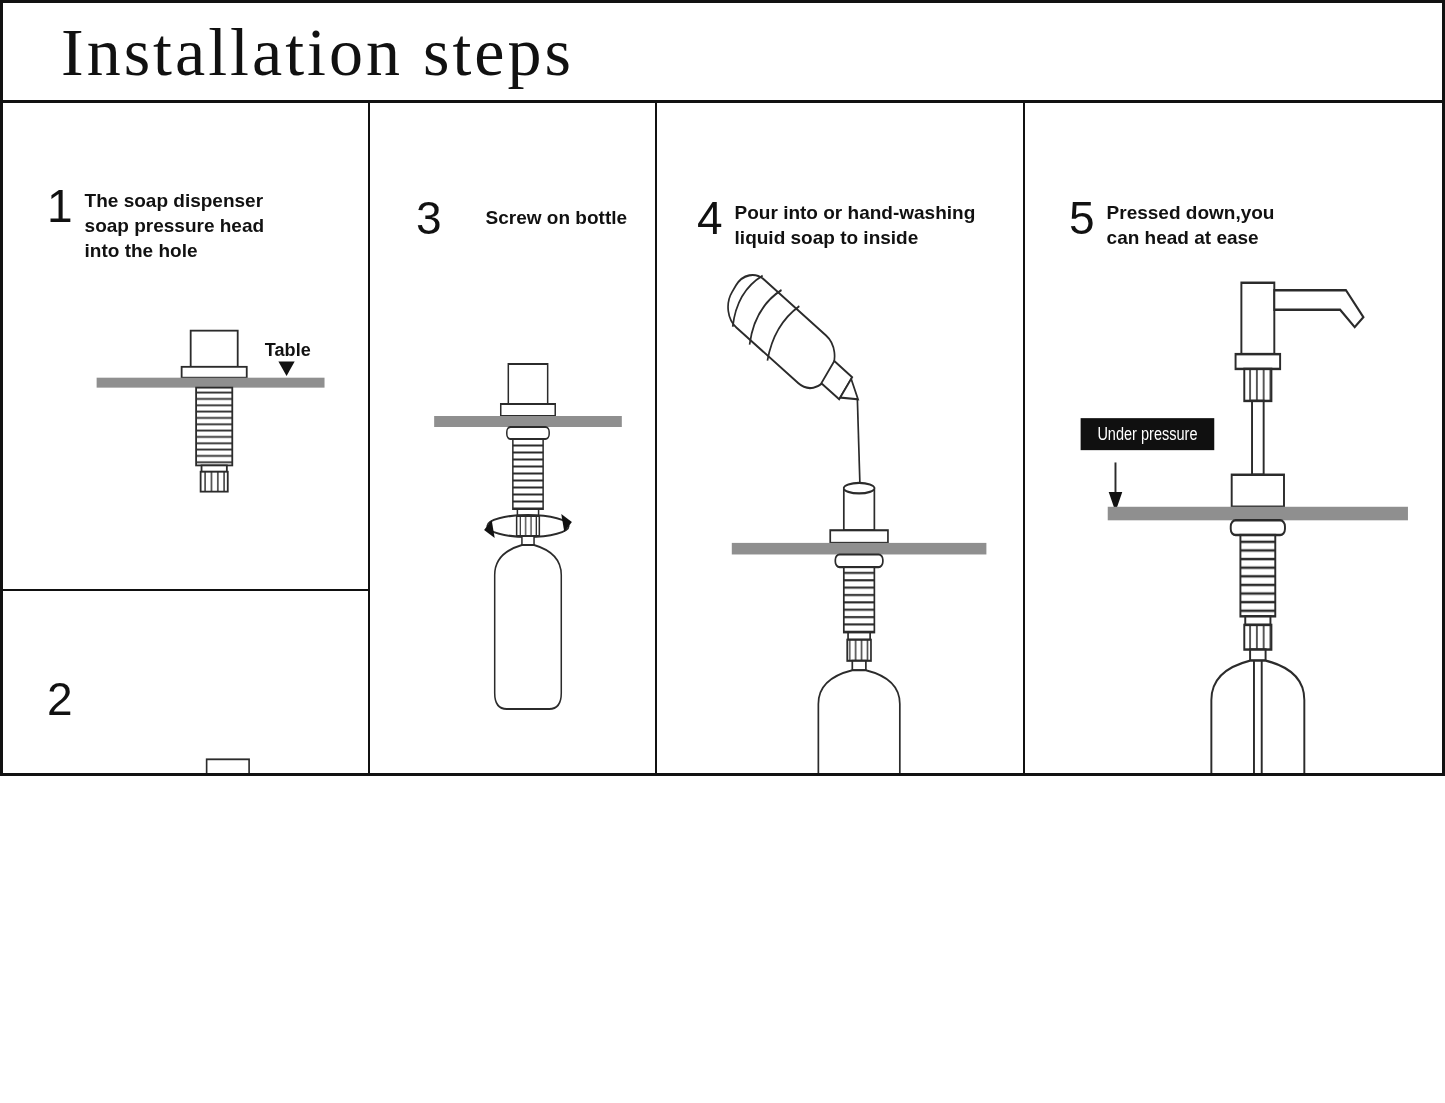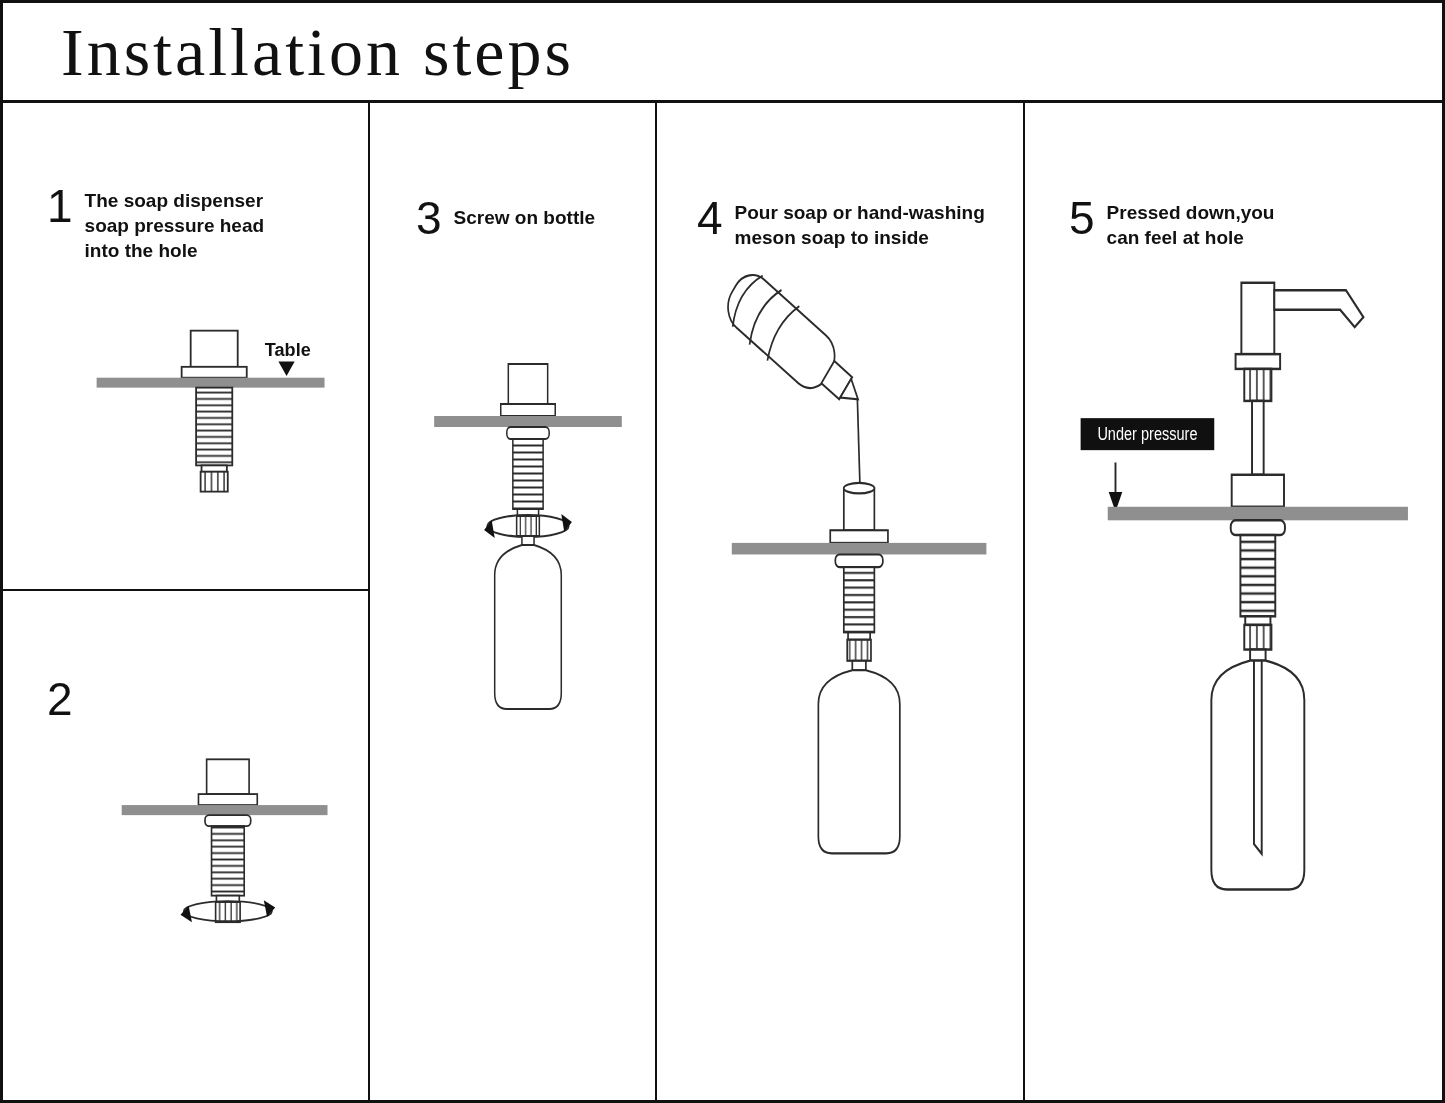--- a/index.html
+++ b/index.html
@@ -1,18 +1,18 @@
 <!DOCTYPE html>
 <html style="--table-fill: #8f8f8f; --line: #2b2b2b; --label-bg: #101010; --label-text: #ffffff;"><head>
 <meta charset="utf-8">
 <style>
   * { margin:0; padding:0; box-sizing:border-box; }
   html,body { background:#fff; font-family:"Liberation Sans", sans-serif; color:#111; }
   .page {
-    position:relative; width:1445px; height:1103px;
+    position:relative; width:1445px; height:776px;
     background:#fff; border:3px solid #111; overflow:hidden;
   }
   .title-band {
     height:100px; border-bottom:3px solid #111;
     display:flex; align-items:center; padding-left:58px;
   }
   .page-title {
     font-family:"Liberation Serif", serif; font-weight:400;
     font-size:68px; letter-spacing:3px; line-height:1;
   }
@@ -22,21 +22,21 @@
   .cell { position:relative; }
   .col1-top  { height:488px; border-bottom:2px solid #111; padding:80px 16px 0 44px; }
   .col1-bot  { padding:85px 16px 0 44px; }
   .c2 { padding:92px 12px 0 46px; }
   .c3 { padding:92px 12px 0 40px; }
   .c4 { padding:92px 12px 0 44px; }
   .step-header { display:flex; gap:12px; align-items:flex-start; }
   .step-header.center-head { align-items:center; }
   .step-num { font-size:46px; line-height:1; font-weight:400; }
   .step-text { font-weight:700; font-size:19px; line-height:1.32; padding-top:5px; }
-  .center-head .step-text { padding-top:0; }
+  .center-head .step-text { padding-top:0;margin-left:32px; }
   .w205 { max-width:212px; }
   .w230 { max-width:248px; }
   .w160 { max-width:170px; }
   .w280 { max-width:282px; }
   .w200 { max-width:205px; }
   .diagram { display:flex; justify-content:flex-end; }
   .mA { margin-top:55px; }
   .mB { margin-top:30px; }
   .mC { margin-top:115px; }
   .mD { margin-top:15px; }
@@ -139,21 +139,21 @@
             <path class="outline" d="M140,189 h16 q36,8 36,30 v118 q0,16 -16,16 h-56 q-16,0 -16,-16 v-118 q0,-22 36,-30 z"></path>
           </svg>
         </div>
       </section>
     </div>
 
     <div class="col cell c3">
       <section>
         <div class="step-header">
           <span class="step-num">4</span>
-          <p class="step-text w280">Pour soap or hand-washing meson soap to inside</p>
+          <p class="step-text w280">Pour into or hand-washing liquid soap to inside</p>
         </div>
         <div class="diagram mD">
           <svg width="340" height="600" viewBox="0 0 370 570" preserveAspectRatio="none">
             <g transform="translate(60,0) rotate(36)">
               <rect class="outline" x="0" y="0" width="138" height="56" rx="24"></rect>
               <rect class="outline" x="136" y="14" width="26" height="26"></rect>
               <polygon class="outline" points="162,16 180,27 162,38"></polygon>
               <path class="lineonly" d="M20,-2 q-16,30 0,60"></path>
               <path class="lineonly" d="M46,-4 q-16,32 0,64"></path>
               <path class="lineonly" d="M72,-4 q-14,32 0,64"></path>
@@ -171,21 +171,21 @@
             <path class="outline" d="M183,385 h16 q40,8 40,32 v126 q0,16 -16,16 h-64 q-16,0 -16,-16 v-126 q0,-24 40,-32 z"></path>
           </svg>
         </div>
       </section>
     </div>
 
     <div class="col cell c4">
       <section>
         <div class="step-header">
           <span class="step-num">5</span>
-          <p class="step-text w200">Pressed down,you can feel at hole</p>
+          <p class="step-text w200">Pressed down,you can head at ease</p>
         </div>
         <div class="diagram mE">
           <svg width="368" height="640" viewBox="0 0 380 520" preserveAspectRatio="none">
             <rect class="outline" x="178" y="12" width="34" height="58"></rect>
             <polygon class="outline" points="212,18 286,18 304,40 295,48 280,34 212,34"></polygon>
             <rect class="outline" x="172" y="70" width="46" height="12"></rect>
             <rect class="ribs" x="181" y="82" width="28" height="26"></rect>
             <rect class="outline" x="189" y="108" width="12" height="60"></rect>
             <rect x="12" y="122" width="138" height="26" fill="var(--label-bg,#101010)"></rect>
             <text class="svg-label-inverse" x="81" y="140" text-anchor="middle">Under pressure</text>

